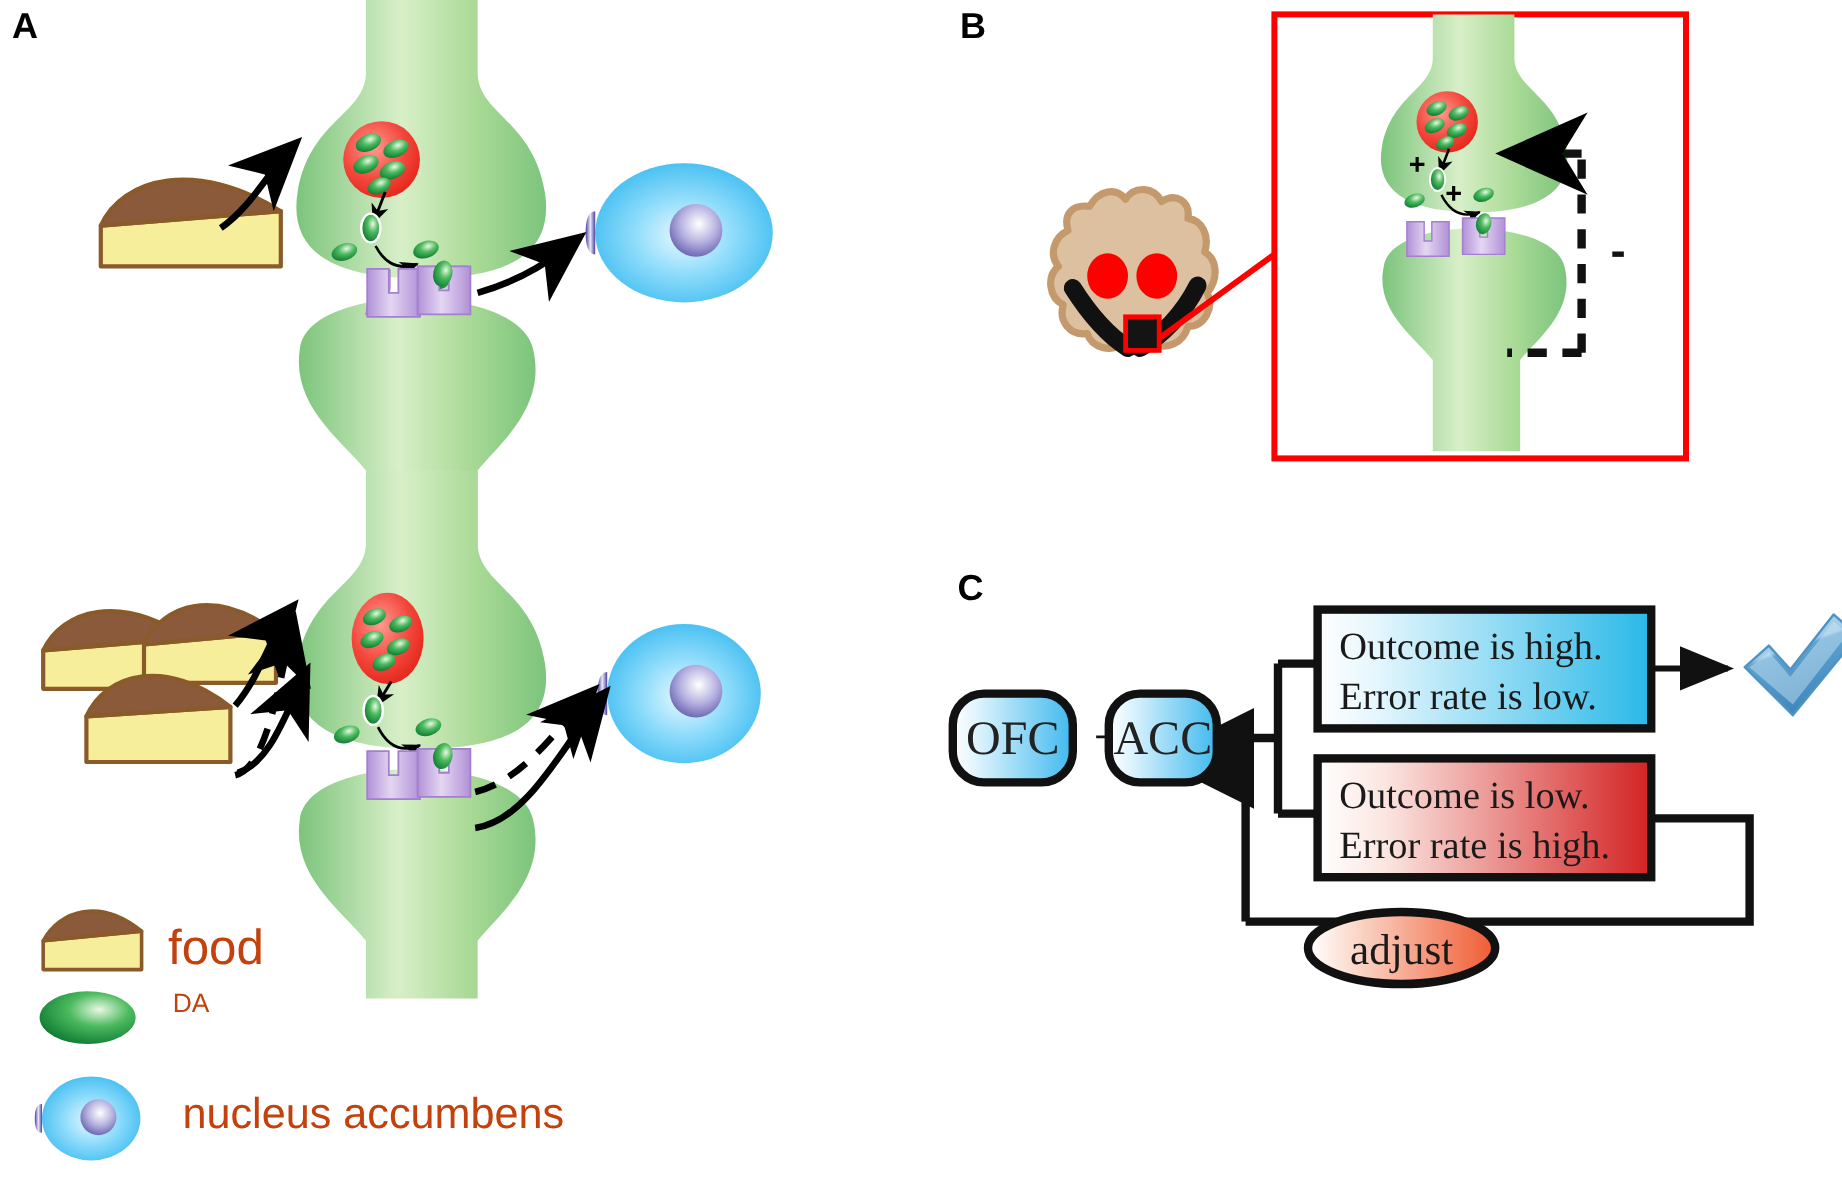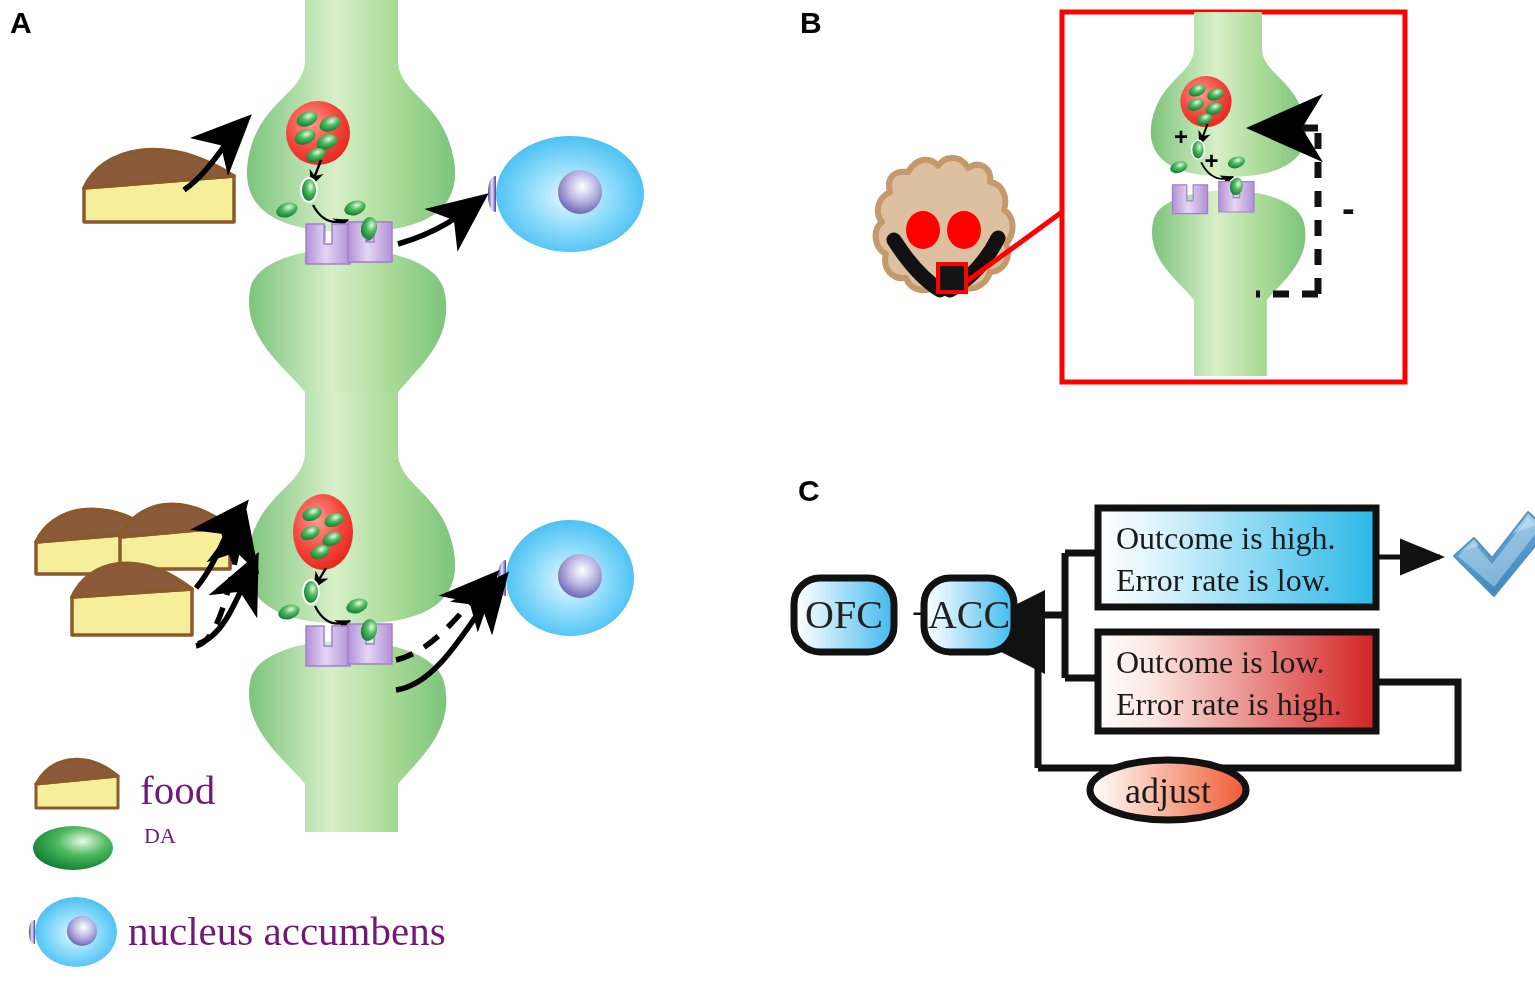--- a/index.html
+++ b/index.html
@@ -4,22 +4,22 @@
 <style>
   html,body{margin:0;padding:0;background:#ffffff;}
   body{width:1535px;height:987px;position:relative;overflow:hidden;
        font-family:"Liberation Serif", serif;}
   .panel-letter{
     position:absolute;font-family:"Liberation Sans", sans-serif;
     font-weight:bold;font-size:30px;color:#000;line-height:1;
   }
   .abs{position:absolute;}
   .legend-label{
-    position:absolute;font-family:Liberation Serif, serif;
-    color:#701a75;white-space:nowrap;
+    position:absolute;font-family:Liberation Sans, sans-serif;
+    color:#c2410c;white-space:nowrap;
   }
   svg{display:block;overflow:visible;}
 </style>
 </head>
 <body>
 
 <div class="panel-letter" style="left:10px;top:8px;">A</div>
 
 <svg class="abs" style="left:0px;top:0px;" width="700" height="760" viewBox="0 0 700 760">
   <defs>
@@ -218,21 +218,21 @@
 
   <g>
     <ellipse cx="56" cy="192" rx="41" ry="35" fill="url(#naccG2)"></ellipse>
     <path d="M15,180 C10,180 9,186 9,192 C9,198 10,204 15,204 Z" fill="url(#synG2)"></path>
     <circle cx="62" cy="191" r="15" fill="url(#nucG2)"></circle>
   </g>
 </svg>
 
 <div class="legend-label" style="left:140px;top:766px;font-size:41px;">food</div>
 <div class="legend-label" style="left:144px;top:823px;font-size:22px;">DA</div>
-<div class="legend-label" style="left:128px;top:907px;font-size:41px;">nucleus accumbens</div>
+<div class="legend-label" style="left:152px;top:907px;font-size:36px;">nucleus accumbens</div>
 
 <div class="panel-letter" style="left:800px;top:8px;">B</div>
 
 <svg class="abs" style="left:790px;top:0px;" width="640" height="400" viewBox="0 0 640 400">
   <defs>
     <linearGradient id="neuronGb" x1="0" y1="0" x2="1" y2="0">
       <stop offset="0%" stop-color="#7cc47c"></stop>
       <stop offset="42%" stop-color="#d8efc8"></stop>
       <stop offset="72%" stop-color="#a9da96"></stop>
       <stop offset="100%" stop-color="#7cc47c"></stop>

